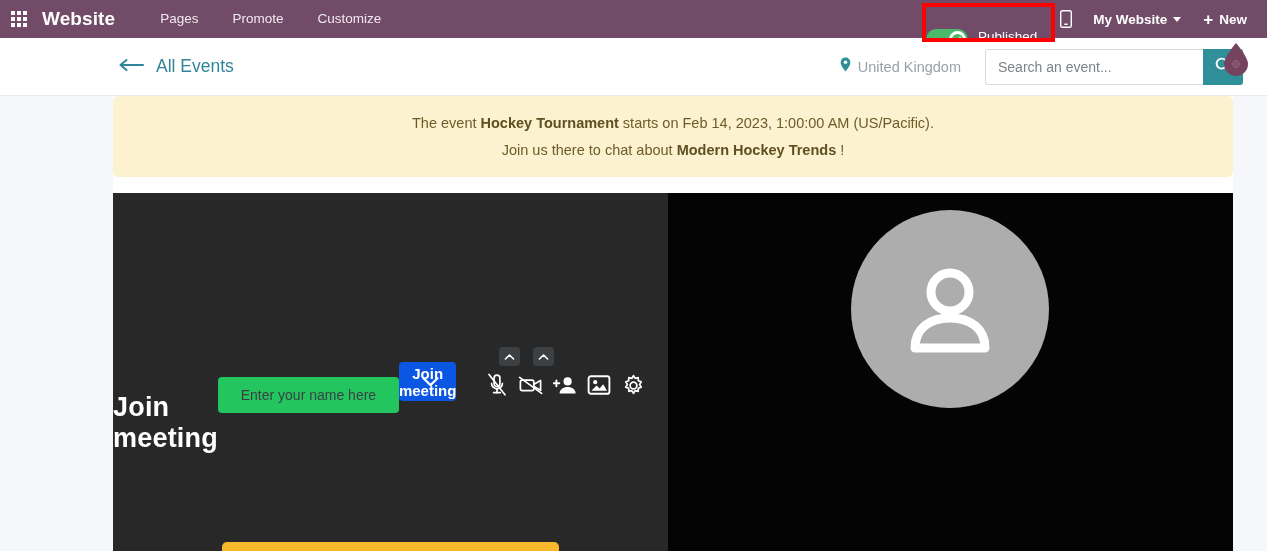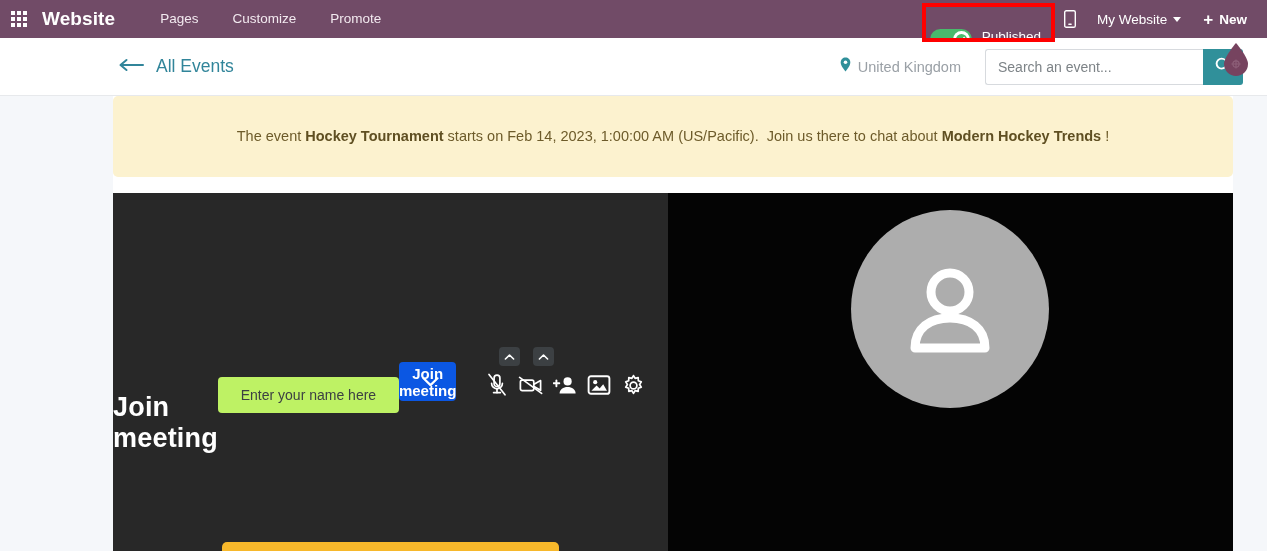--- a/index.html
+++ b/index.html
@@ -51,21 +51,21 @@
   }
   .toggle-knob svg { display: block; }
   .publish-label { font-size: 13.5px; color: #fff; margin-left: 10px; white-space: nowrap; }
 
   .redbox {
     position: absolute; left: 922px; top: 3px; width: 133px; height: 39px;
     border: 4px solid #ff0000; pointer-events: none; z-index: 40;
   }
 
   .mobile-icon { padding: 0 13px; display: flex; align-items: center; cursor: pointer; }
-  .mywebsite { font-size: 13.5px; color: #fff; padding: 0 8px; display: flex; align-items: center; gap: 6px; white-space: nowrap; cursor: pointer; }
+  .mywebsite { font-size: 13.5px; color: #fff; padding: 0 8px; display: flex; align-items: center; gap: 6px; white-space: nowrap; cursor: pointer; font-weight: bold; }
   .caret { width: 0; height: 0; border-left: 4px solid transparent; border-right: 4px solid transparent; border-top: 5px solid #fff; }
   .new-btn { font-size: 13.5px; color: #fff; font-weight: bold; display: flex; align-items: center; gap: 6px; padding: 0 12px 0 14px; white-space: nowrap; cursor: pointer; }
   .plus { font-size: 17px; font-weight: bold; line-height: 1; }
 
   
   .subbar {
     position: absolute; top: 38px; left: 0; width: 1267px; height: 58px;
     background: #ffffff; border-bottom: 1px solid #e7e9ec;
     display: flex; align-items: center;
   }
@@ -99,21 +99,21 @@
   }
 
   
   .canvas {
     position: absolute; top: 96px; left: 113px; width: 1120px; height: 455px;
     background: #ffffff; overflow: hidden;
   }
   .alert {
     width: 1120px; min-height: 81px;
     background: #fcf2cf; border-radius: 5px;
-    display: flex; align-items: center; justify-content: center;
+    display: flex; flex-direction: column; align-items: center; justify-content: center;
     padding: 14px 20px; gap: 8px;
   }
   .alert-line { font-size: 14.5px; color: #6d5b2a; text-align: center; line-height: 1.25; }
   .alert-line b { font-weight: bold; color: #5f4f22; }
 
   .meeting-wrap {
     position: absolute; top: 97px; left: 0; width: 1120px; height: 358px;
     display: flex;
   }
   .panel-left {
@@ -121,21 +121,21 @@
     display: flex; align-items: center;
   }
   .panel-right { flex: 1; background: #040404; position: relative; }
 
   .join-title {
     margin-top: 102px; color: #ffffff; font-size: 27px; font-weight: bold;
     letter-spacing: .2px;
   }
   .name-input {
     margin-top: 45px; width: 337px; height: 36px;
-    border-radius: 4px; border: none; background: #bef264;
+    border-radius: 4px; border: none; background: #22c55e;
     text-align: center; font-size: 14px; color: #3c4043; outline: none;
     font-family: "Liberation Sans", sans-serif;
   }
   .name-input::placeholder { color: #3c4043; }
   .join-btn {
     margin-top: 19px; width: 337px; height: 39px;
     background: #0b57e3; border: none; border-radius: 4px;
     color: #ffffff; font-size: 15px; font-weight: bold;
     display: flex; align-items: center; justify-content: center;
     position: relative; cursor: pointer;
@@ -184,22 +184,22 @@
           <i></i>
           <i></i>
           <i></i>
         </div>
     </div>
 
     <div class="brand">Website</div>
 
     <div class="nav-links">
       <a href="#">Pages</a>
+      <a href="#">Promote</a>
       <a href="#">Customize</a>
-      <a href="#">Promote</a>
     </div>
 
     <div class="nav-right">
 
       <div class="publish-wrap">
         <span class="toggle-pill">
           <span class="toggle-knob">
             <svg width="11" height="11" viewBox="0 0 11 11" aria-hidden="true">
               <circle cx="5.5" cy="5.5" r="5.5" fill="#49ba6c"></circle>
               <path d="M2.8 5.6 L4.6 7.4 L8.2 3.6" stroke="#ffffff" stroke-width="1.4" fill="none" stroke-linecap="round" stroke-linejoin="round"></path>

